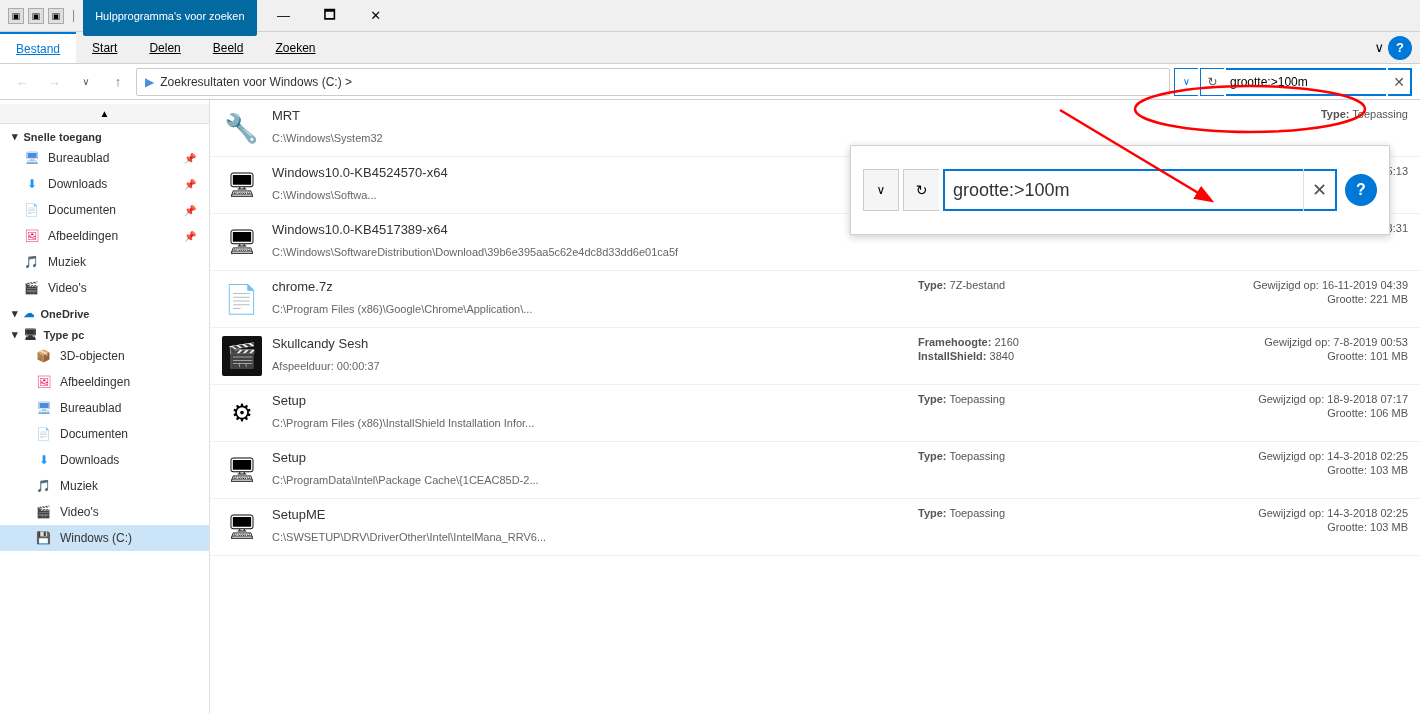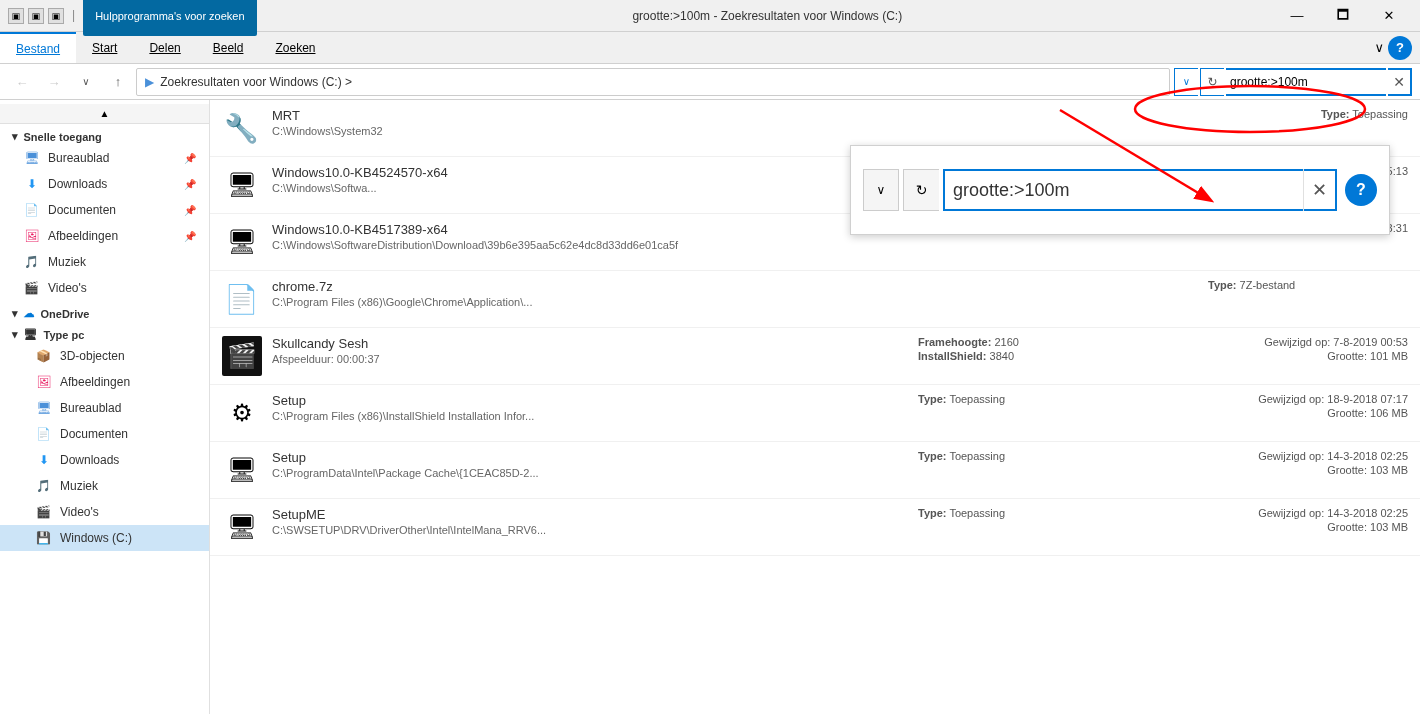--- a/index.html
+++ b/index.html
@@ -248,21 +248,21 @@
       min-width: 0;
     }
     .file-name {
       font-size: 13px;
       font-weight: 500;
       color: #333;
     }
     .file-path {
       font-size: 11px;
       color: #666;
-      margin-top: 2px;
+      margin-top: 9px;
       white-space: nowrap;
       overflow: hidden;
       text-overflow: ellipsis;
     }
     .file-meta {
       display: flex;
       flex-direction: column;
       align-items: flex-end;
       font-size: 11px;
       color: #555;
@@ -369,21 +369,20 @@
 <body>
 
 <div class="title-bar">
   <div class="title-bar-icons">
     <div class="title-bar-icon">▣</div>
     <div class="title-bar-icon">▣</div>
     <div class="title-bar-icon">▣</div>
     <span style="color:#888;font-size:12px;padding-left:4px;">|</span>
   </div>
   <div class="tab-active">Hulpprogramma's voor zoeken</div>
-  <div class="title-bar-title">grootte:&gt;100m - Zoekresultaten voor Windows  (C:)</div>
   <div class="title-bar-buttons">
     <div class="title-btn">—</div>
     <div class="title-btn">🗖</div>
     <div class="title-btn close">✕</div>
   </div>
 </div>
 
 <div class="ribbon">
   <div class="ribbon-tab active">Bestand</div>
   <div class="ribbon-tab">Start</div>
@@ -534,20 +533,24 @@
 
     <div class="file-row">
       <div class="file-icon" style="font-size:28px;">📄</div>
       <div class="file-info">
         <div class="file-name">chrome.7z</div>
         <div class="file-path">C:\Program Files (x86)\Google\Chrome\Application\...</div>
       </div>
       <div class="file-meta-center">
         <span><b>Type:</b> 7Z-bestand</span>
       </div>
+      <div class="file-meta">
+        <span>Gewijzigd op: 16-11-2019 04:39</span>
+        <span>Grootte: 221 MB</span>
+      </div>
     </div>
 
     <div class="file-row">
       <div class="file-icon" style="font-size:24px;background:#111;color:white;border-radius:2px;">🎬</div>
       <div class="file-info">
         <div class="file-name">Skullcandy Sesh</div>
         <div class="file-path">Afspeelduur: 00:00:37</div>
       </div>
       <div class="file-meta-center">
         <span><b>Framehoogte:</b> 2160</span>

